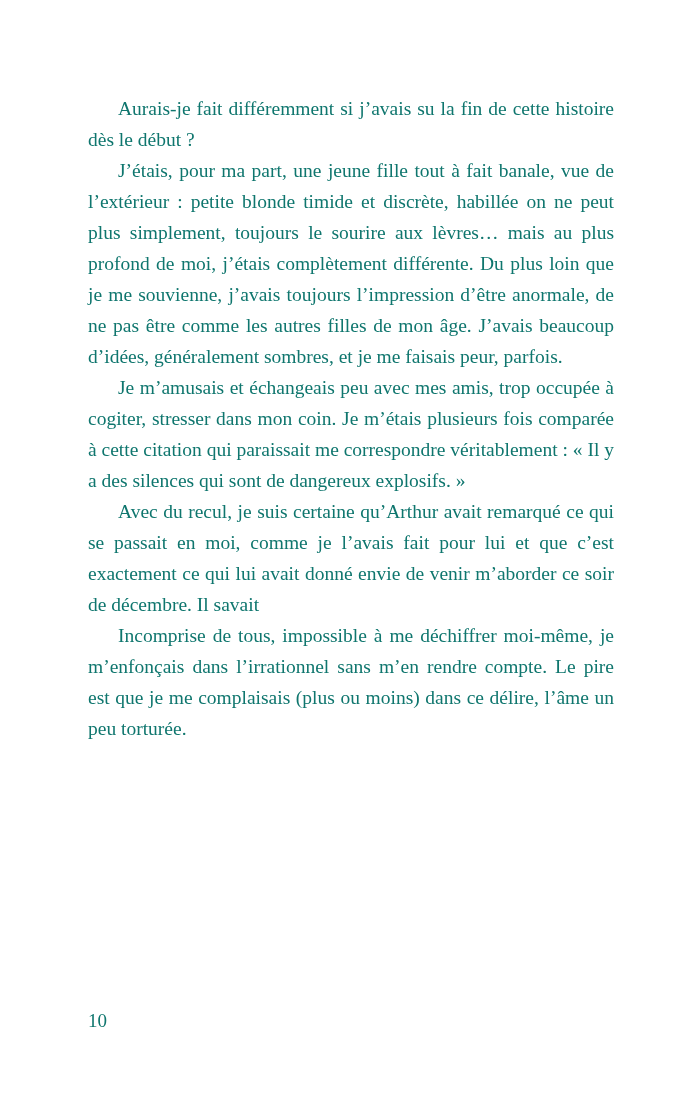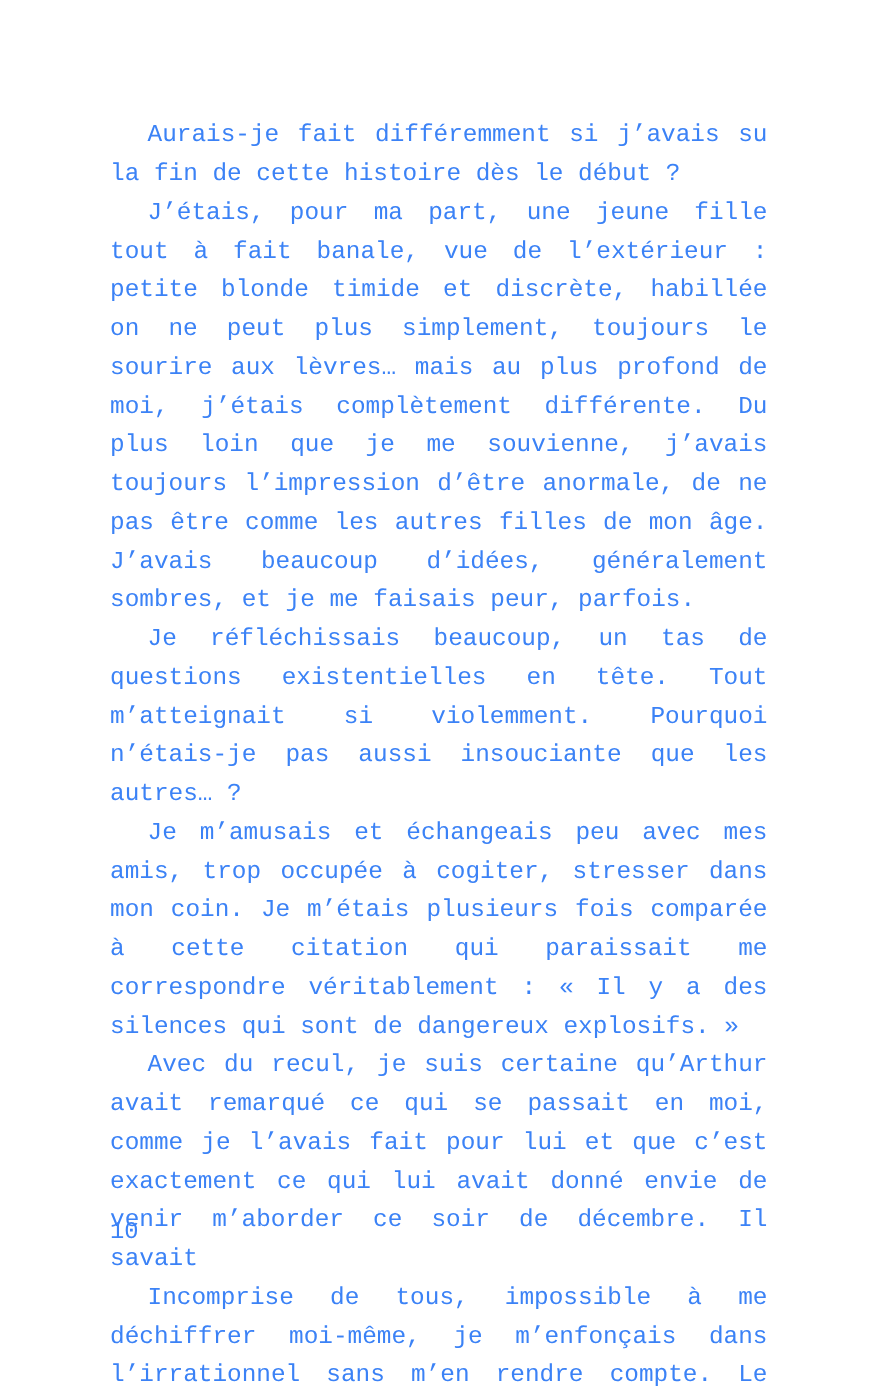--- a/index.html
+++ b/index.html
@@ -6,52 +6,51 @@
     margin: 0;
     padding: 0;
     background: #ffffff;
   }
   .page {
     position: relative;
     width: 700px;
     height: 1110px;
     background: #ffffff;
     overflow: hidden;
-    font-family: Liberation Mono, monospace;
-    color: #3b82f6;
+    font-family: Liberation Serif, serif;
+    color: #0f766e;
   }
   .text-block {
     position: absolute;
     left: 88px;
     right: 86px;
     top: 93px;
   }
   .text-block p {
     margin: 0;
     padding: 0;
     text-indent: 30px;
     font-size: 19.5px;
     line-height: 31px;
     text-align: justify;
     text-justify: inter-word;
   }
   .page-number {
     position: absolute;
     left: 88px;
-    top: 974px;
+    top: 1010px;
     font-size: 19px;
     line-height: 22px;
   }
 </style>
 </head>
 <body>
 
 <div class="page">
   <div class="text-block">
     <p>Aurais-je fait différemment si j’avais su la fin de cette histoire dès le début&nbsp;?</p>
     <p>J’étais, pour ma part, une jeune fille tout à fait banale, vue de l’extérieur&nbsp;: petite blonde timide et discrète, habillée on ne peut plus simplement, toujours le sourire aux lèvres… mais au plus profond de moi, j’étais complètement différente. Du plus loin que je me souvienne, j’avais toujours l’impression d’être anormale, de ne pas être comme les autres filles de mon âge. J’avais beaucoup d’idées, généralement sombres, et je me faisais peur, parfois.</p>
-    <p>Je réfléchissais beaucoup, un tas de questions existentielles en tête. Tout m’atteignait si violemment. Pourquoi n’étais-je pas aussi insouciante que les autres…&nbsp;?</p>
     <p>Je m’amusais et échangeais peu avec mes amis, trop occupée à cogiter, stresser dans mon coin. Je m’étais plusieurs fois comparée à cette citation qui paraissait me correspondre véritablement&nbsp;: «&nbsp;Il y a des silences qui sont de dangereux explosifs.&nbsp;»</p>
     <p>Avec du recul, je suis certaine qu’Arthur avait remarqué ce qui se passait en moi, comme je l’avais fait pour lui et que c’est exactement ce qui lui avait donné envie de venir m’aborder ce soir de décembre. Il savait</p>
     <p>Incomprise de tous, impossible à me déchiffrer moi-même, je m’enfonçais dans l’irrationnel sans m’en rendre compte. Le pire est que je me complaisais (plus ou moins) dans ce délire, l’âme un peu torturée.</p>
   </div>
   <div class="page-number">10</div>
 </div>
 
 </body></html>

